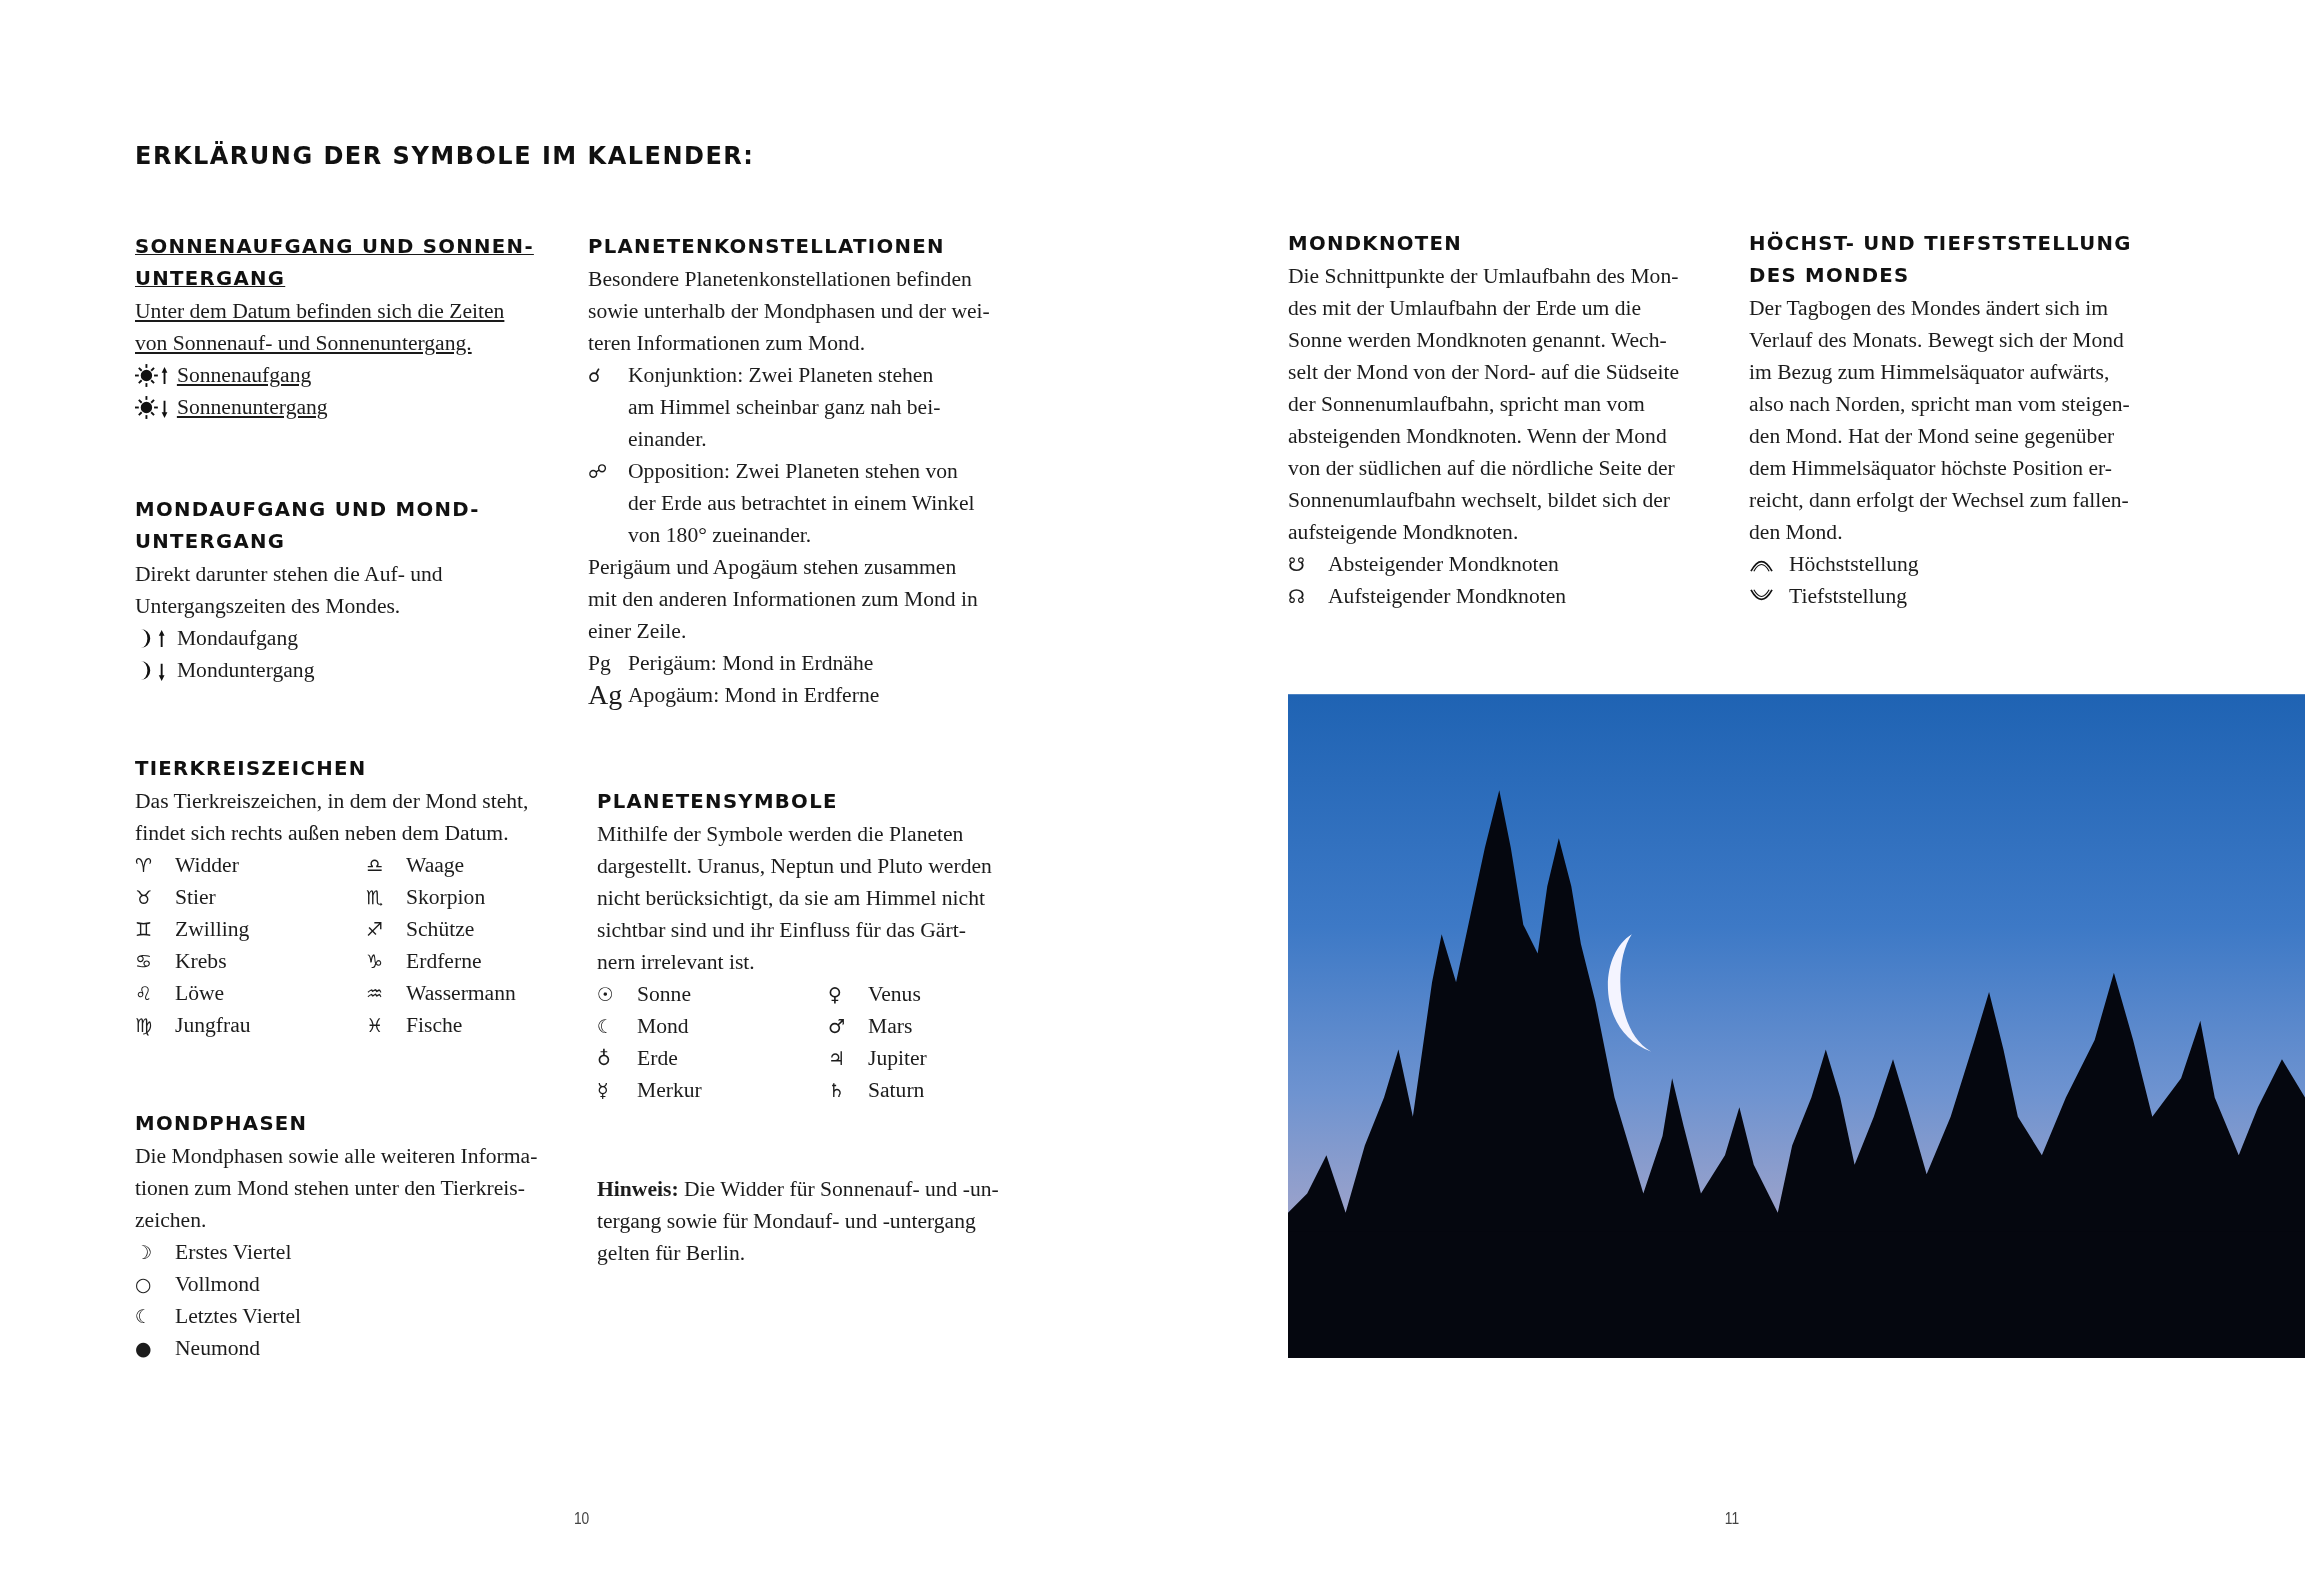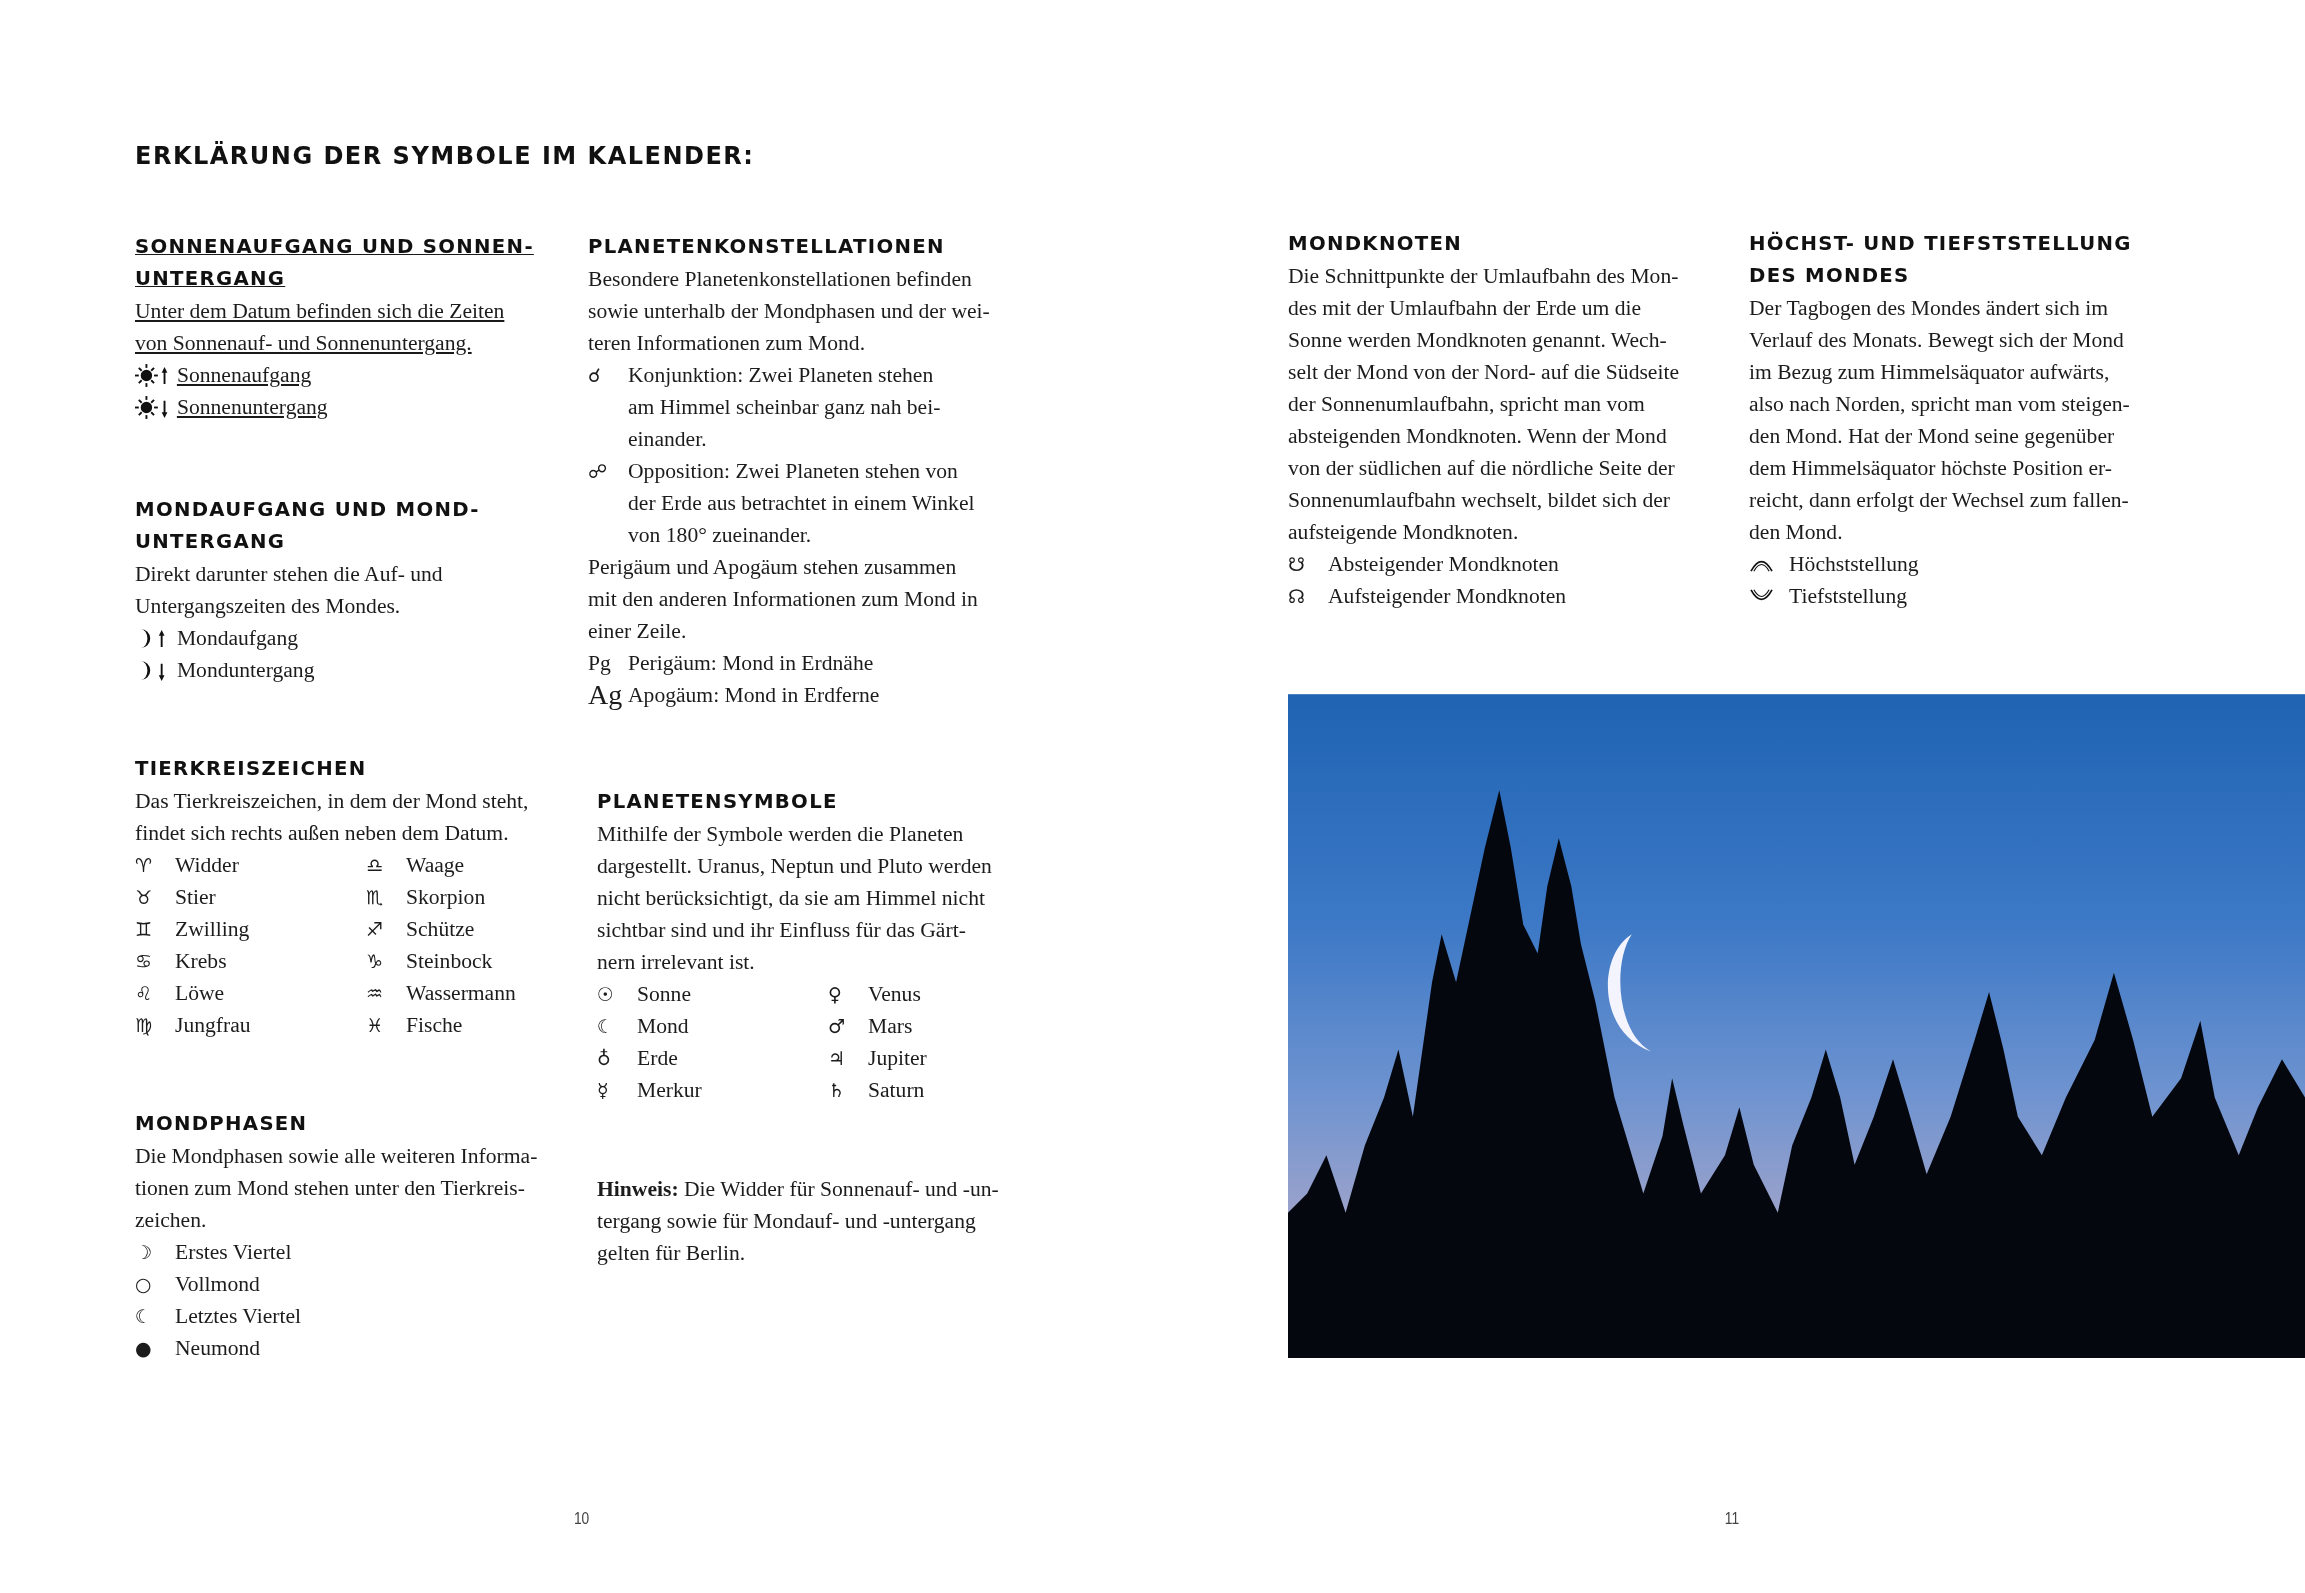--- a/index.html
+++ b/index.html
@@ -151,21 +151,21 @@
       <div class="row">
           <span class="sym">♏</span>
           <span class="txt">Skorpion</span>
         </div>
       <div class="row">
           <span class="sym">♐</span>
           <span class="txt">Schütze</span>
         </div>
       <div class="row">
           <span class="sym">♑</span>
-          <span class="txt">Steinbock</span>
+          <span class="txt">Erdferne</span>
         </div>
       <div class="row">
           <span class="sym">♒</span>
           <span class="txt">Wassermann</span>
         </div>
       <div class="row">
           <span class="sym">♓</span>
           <span class="txt">Fische</span>
         </div>
     </div>

